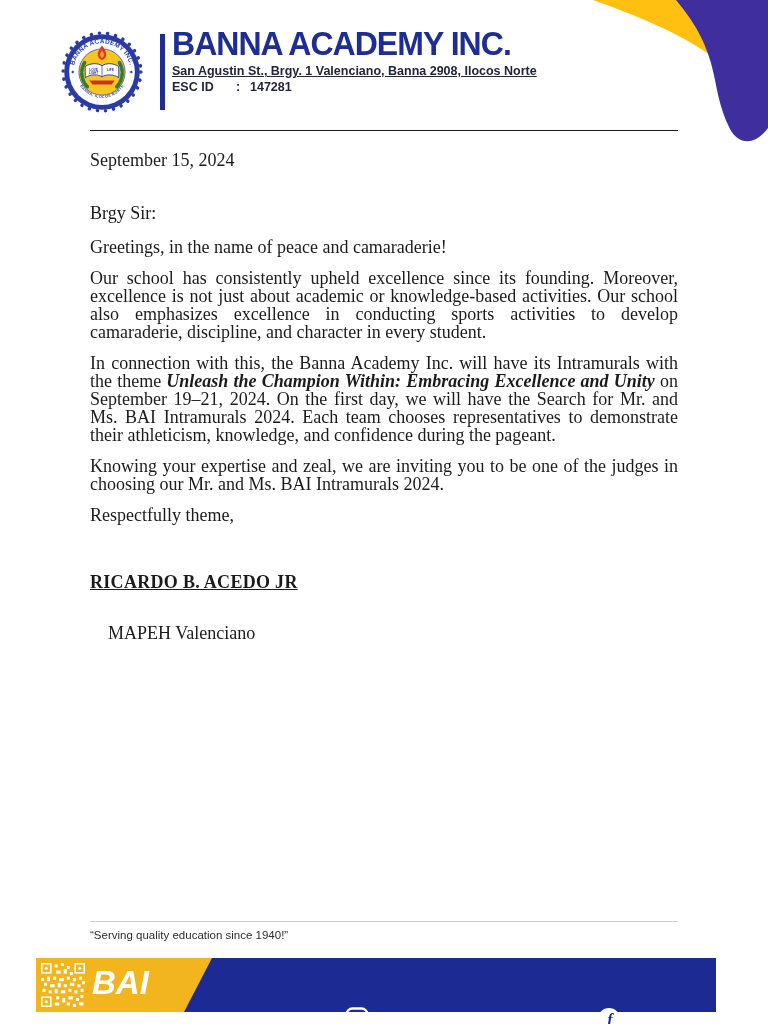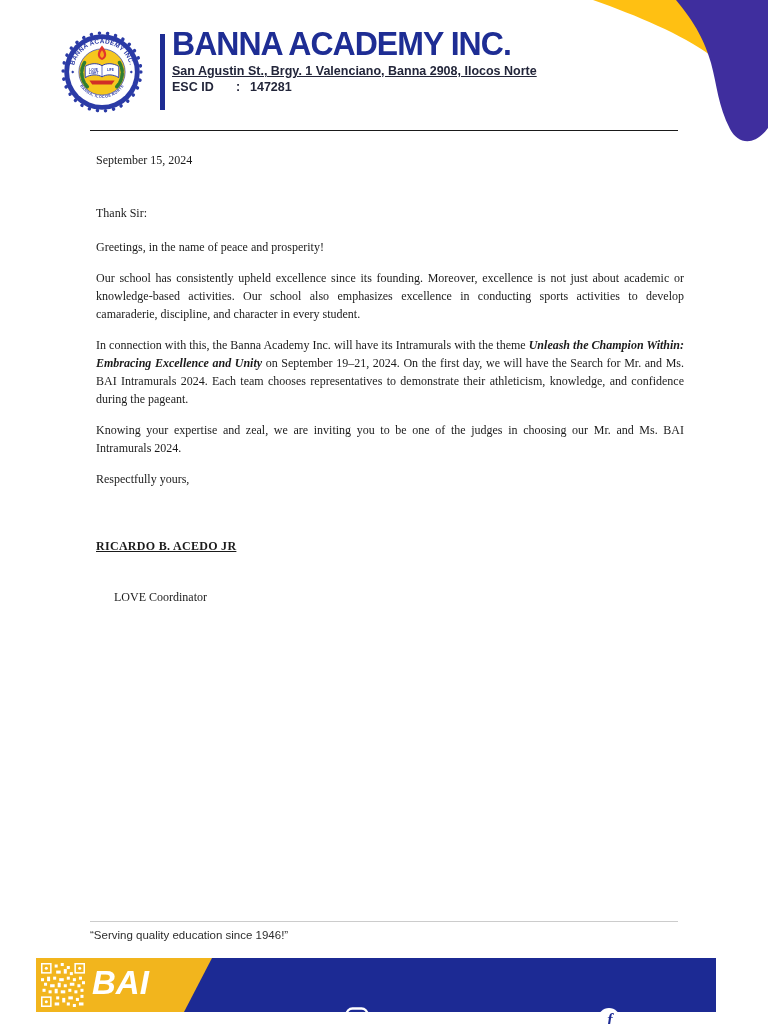--- a/index.html
+++ b/index.html
@@ -39,21 +39,21 @@
   .id-row { font-size: 12.5px; font-weight: bold; color: #23263a; line-height: 14.5px; margin-top: 1px; }
   .id-label { display: inline-block; width: 64px; }
   .id-colon { display: inline-block; width: 14px; }
 
   .header-rule {
     position: absolute; top: 130px; left: 90px; width: 588px;
     border-top: 1.6px solid #1a1a1a;
   }
 
   
-  .letter { position: absolute; left: 96px; top: 151px; width: 588px; font-size: 12px; line-height: 18px; }
+  .letter { position: absolute; left: 90px; top: 151px; width: 588px; font-size: 18px; line-height: 18px; }
   .letter p { text-align: justify; }
   .date-line { margin-bottom: 35px; }
   .recipient { font-weight: bold; margin-bottom: 35px; }
   .salutation { margin-bottom: 16px; }
   .para { margin-bottom: 13px; }
   .theme-emphasis { font-weight: bold; font-style: italic; }
   .closing { margin-top: 1px; }
   .sig-block-1 { margin-top: 49px; }
   .sig-block-2 { margin-top: 33px; }
   .sig-name { font-weight: bold; text-decoration: underline; letter-spacing: 0.3px; }
@@ -151,39 +151,39 @@
       <div class="school-name">BANNA ACADEMY INC.</div>
       <div class="school-address">San Agustin St., Brgy. 1 Valenciano, Banna 2908, Ilocos Norte</div>
       <div class="id-row"><span class="id-label">ESC ID</span><span class="id-colon">:</span><span>147281</span></div>
     </div>
   </div>
 
   <div class="header-rule"></div>
 
   <div class="letter">
     <div class="date-line">September 15, 2024</div>
-    <div class="salutation">Thank Sir:</div>
-
-    <p class="para">Greetings, in the name of peace and prosperity!</p>
+    <div class="salutation">Brgy Sir:</div>
+
+    <p class="para">Greetings, in the name of peace and camaraderie!</p>
     <p class="para">Our school has consistently upheld excellence since its founding. Moreover, excellence is not just about academic or knowledge-based activities. Our school also emphasizes excellence in conducting sports activities to develop camaraderie, discipline, and character in every student.</p>
     <p class="para"><span>In connection with this, the Banna Academy Inc. will have its Intramurals with the theme </span><span class="theme-emphasis">Unleash the Champion Within: Embracing Excellence and Unity</span><span> on September 19–21, 2024. On the first day, we will have the Search for Mr. and Ms. BAI Intramurals 2024. Each team chooses representatives to demonstrate their athleticism, knowledge, and confidence during the pageant.</span></p>
     <p class="para">Knowing your expertise and zeal, we are inviting you to be one of the judges in choosing our Mr. and Ms. BAI Intramurals 2024.</p>
 
-    <div class="closing">Respectfully yours,</div>
+    <div class="closing">Respectfully theme,</div>
 
     <div class="sig-block-1">
       <div class="sig-name">RICARDO B. ACEDO JR</div>
     </div>
     <div class="sig-block-2">
-      <div class="sig-title-2">LOVE Coordinator</div>
+      <div class="sig-title-2">MAPEH Valenciano</div>
     </div>
   </div>
 
   <div class="footer-rule"></div>
-  <div class="footer-quote">“Serving quality education since 1946!”</div>
+  <div class="footer-quote">“Serving quality education since 1940!”</div>
 
   <div class="banner">
     <div class="banner-yellow"></div>
 
     <svg class="banner-qr" viewBox="0 0 29 29" aria-hidden="true">
       <g fill="#ffffff">
         <rect x="0" y="0" width="7" height="7"></rect>
         <rect x="22" y="0" width="7" height="7"></rect>
         <rect x="0" y="22" width="7" height="7"></rect>
       </g>

